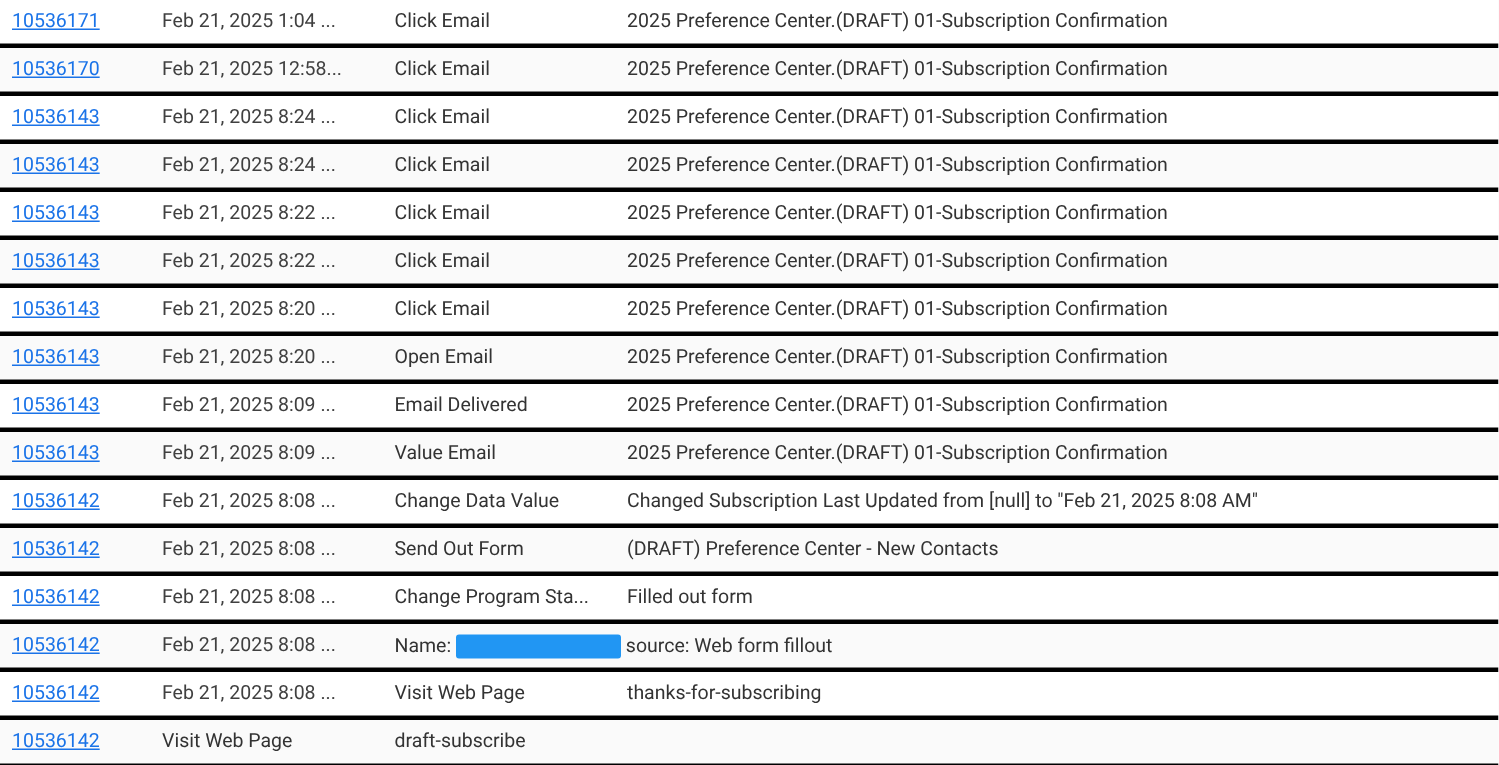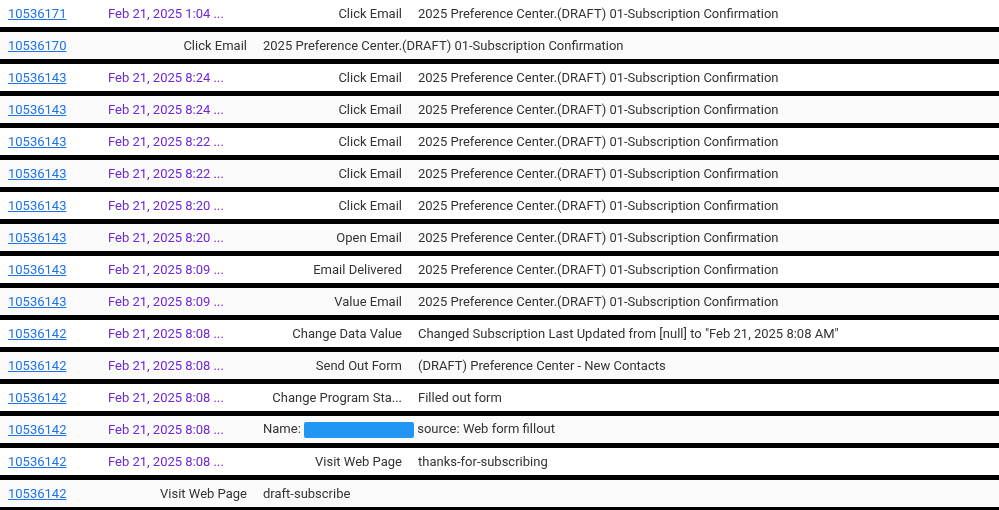--- a/index.html
+++ b/index.html
@@ -13,46 +13,45 @@
       background: #f5f5f5;
       color: #333;
     }
     .table-container {
       width: 999px;
       background: #fff;
     }
     .table-row {
       display: flex;
       align-items: center;
-      border-bottom: 5px solid #000000;
+      border-bottom: 3px solid #000000;
       min-height: 32px;
       padding: 4px 0;
     }
     .table-row:nth-child(even) {
       background: #fafafa;
     }
     .table-row:nth-child(odd) {
       background: #ffffff;
     }
     .col-id {
       width: 100px;
       padding: 0 8px;
       flex-shrink: 0;
     }
     .col-date {
       width: 155px;
       padding: 0 8px;
       flex-shrink: 0;
-      color: #6d28d9;
+      color: #404040;
     }
     .col-action {
       width: 155px;
       padding: 0 8px;
       flex-shrink: 0;
-      text-align: right;
     }
     .col-detail {
       flex: 1;
       padding: 0 8px;
     }
     .link {
       color: #1a73e8;
       text-decoration: underline;
       cursor: pointer;
     }
@@ -71,20 +70,21 @@
 
 <div class="table-container">
 <div class="table-row">
       <div class="col-id"><span class="link">10536171</span></div>
       <div class="col-date">Feb 21, 2025 1:04 ...</div>
       <div class="col-action">Click Email</div>
       <div class="col-detail">2025 Preference Center.(DRAFT) 01-Subscription Confirmation</div>
     </div>
     <div class="table-row">
       <div class="col-id"><span class="link">10536170</span></div>
+      <div class="col-date">Feb 21, 2025 12:58...</div>
       <div class="col-action">Click Email</div>
       <div class="col-detail">2025 Preference Center.(DRAFT) 01-Subscription Confirmation</div>
     </div>
     <div class="table-row">
       <div class="col-id"><span class="link">10536143</span></div>
       <div class="col-date">Feb 21, 2025 8:24 ...</div>
       <div class="col-action">Click Email</div>
       <div class="col-detail">2025 Preference Center.(DRAFT) 01-Subscription Confirmation</div>
     </div>
     <div class="table-row">

